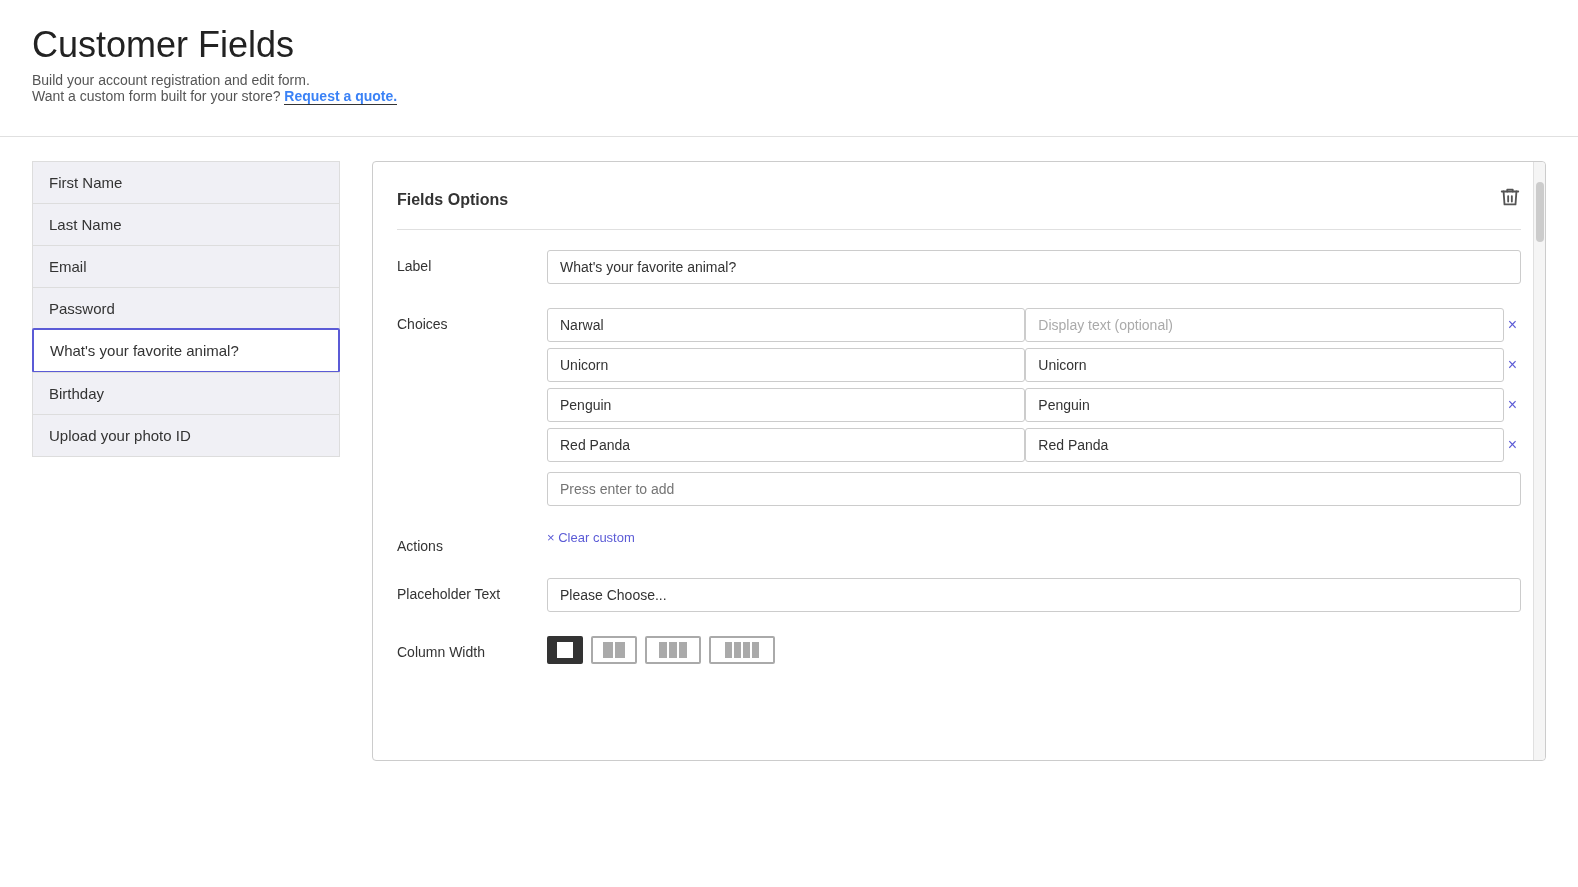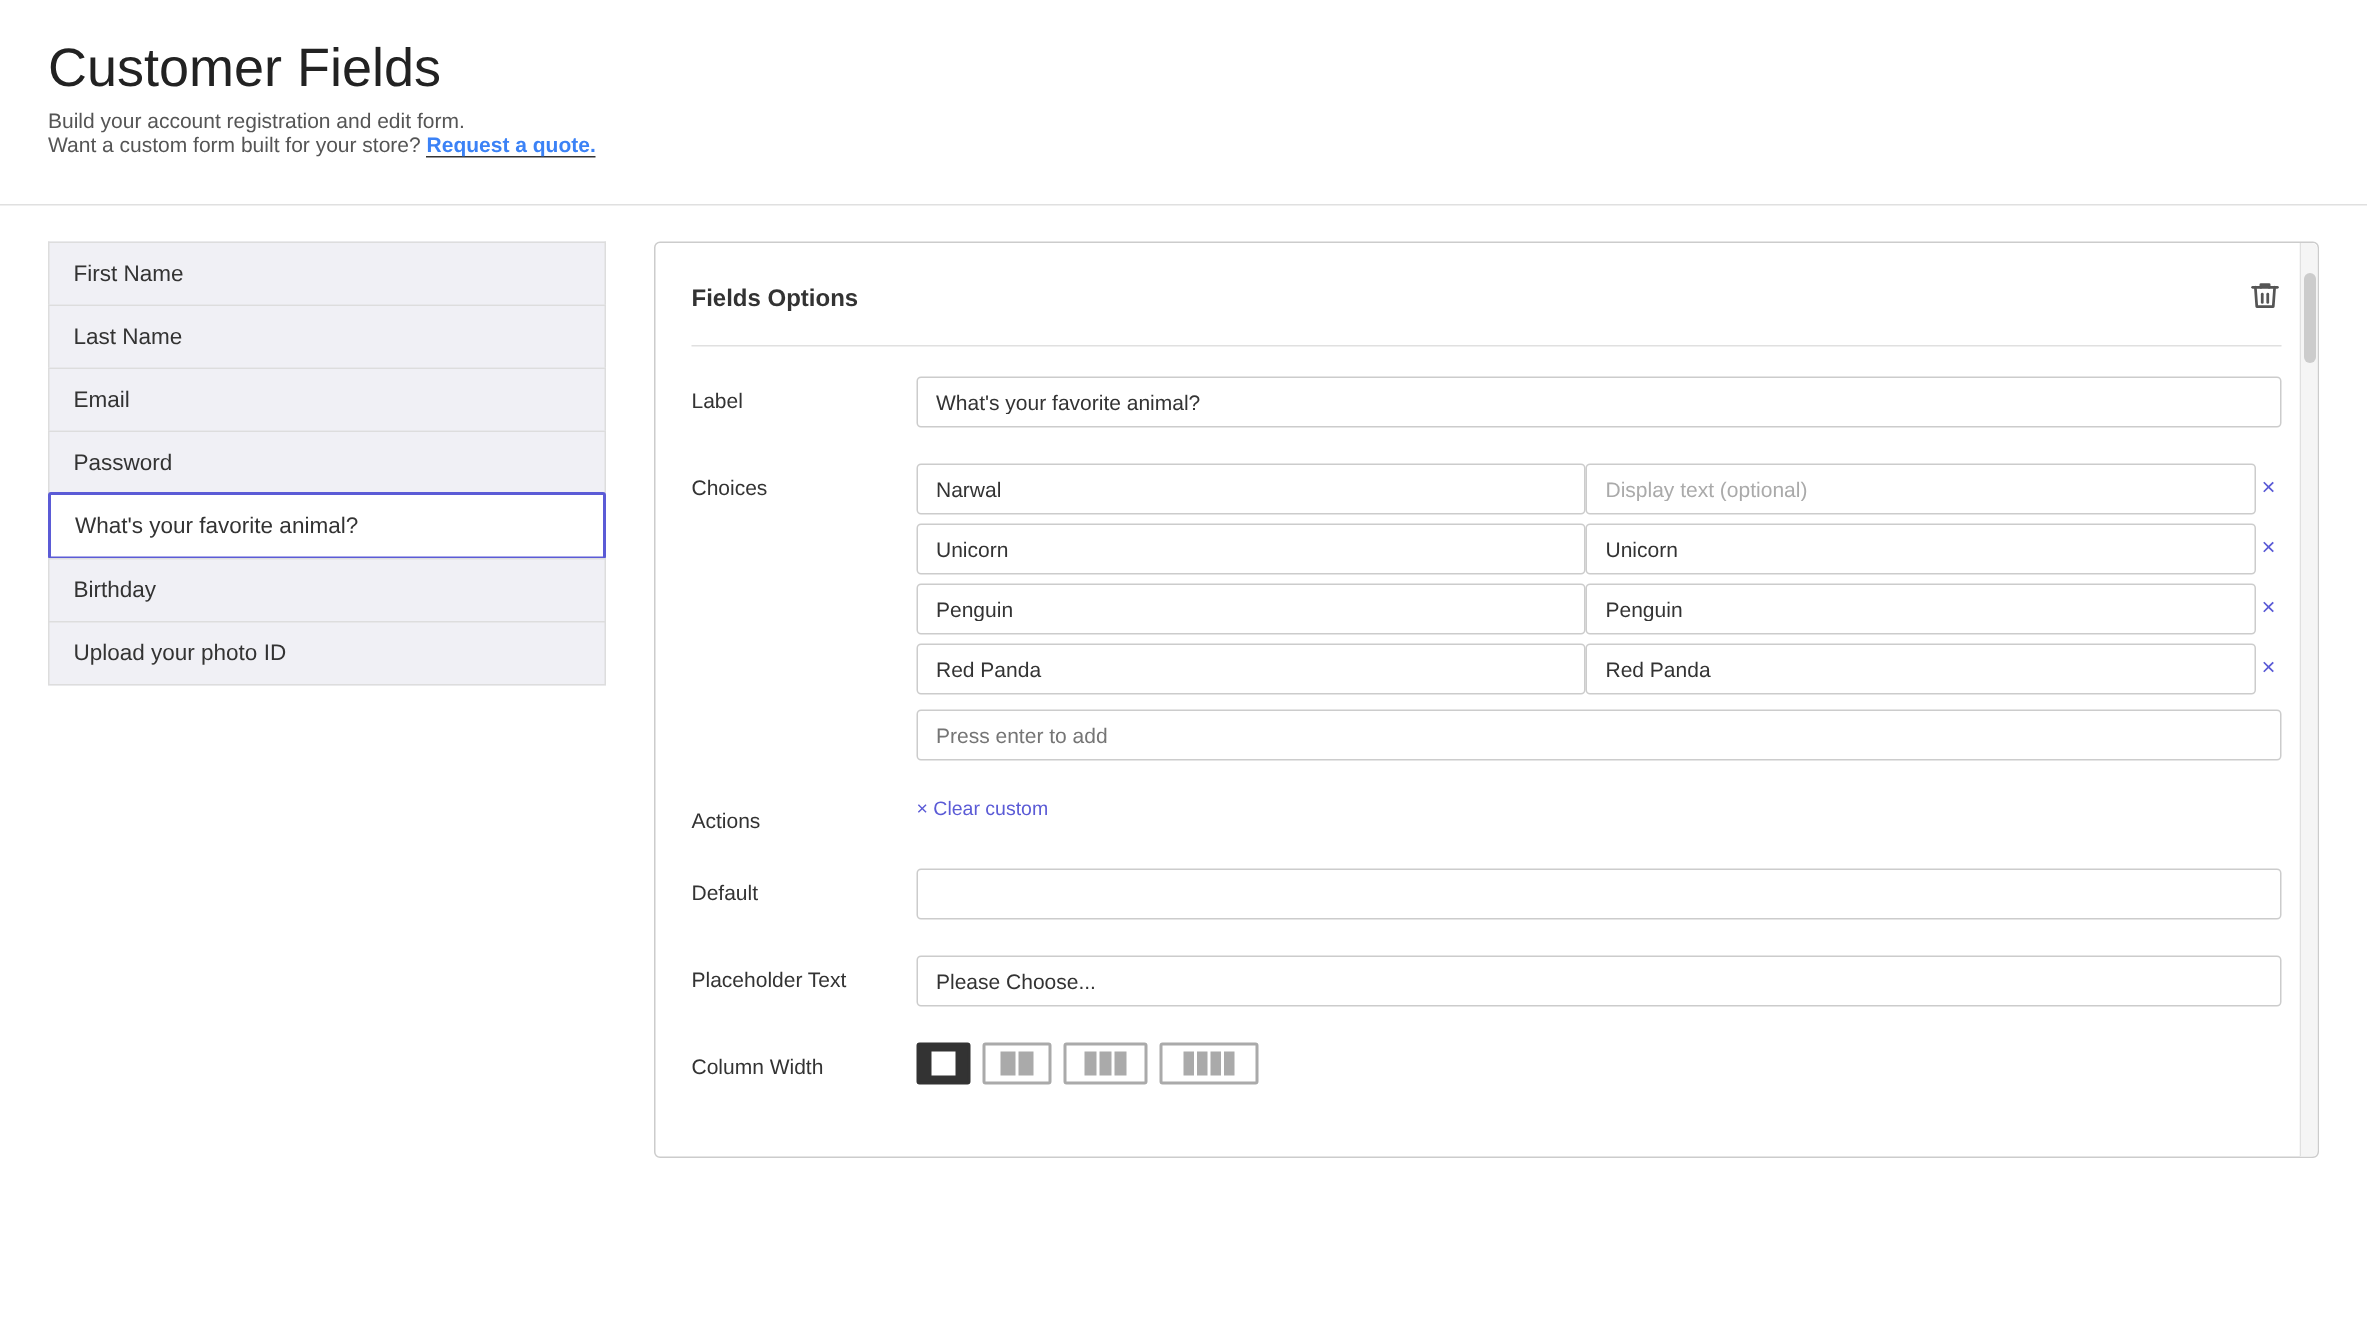--- a/index.html
+++ b/index.html
@@ -30,21 +30,21 @@
       text-decoration: none;
       border-bottom: 1px solid #333;
     }
     .main-layout {
       display: flex;
       padding: 24px 32px;
       gap: 32px;
       align-items: flex-start;
     }
     .fields-list {
-      width: 372px;
+      width: 308px;
       flex-shrink: 0;
     }
     .field-item {
       background: #f0f0f5;
       border: 1px solid #ddd;
       padding: 12px 16px;
       font-size: 15px;
       color: #333;
       cursor: pointer;
       border-bottom: none;
@@ -313,26 +313,20 @@
 
     <div class="field-row">
       <div class="field-label">Actions</div>
       <div class="field-value">
         <div class="actions-row">
           <a href="#" class="clear-options-link">× Clear custom</a>
         </div>
       </div>
     </div>
 
-    <div class="field-row">
-      <div class="field-label">Default</div>
-      <div class="field-value">
-        <input type="text" value="" style="">
-      </div>
-    </div>
 
     <div class="field-row">
       <div class="field-label">Placeholder Text</div>
       <div class="field-value">
         <input type="text" value="Please Choose..." style="">
       </div>
     </div>
 
     <div class="field-row">
       <div class="field-label">Column Width</div>

